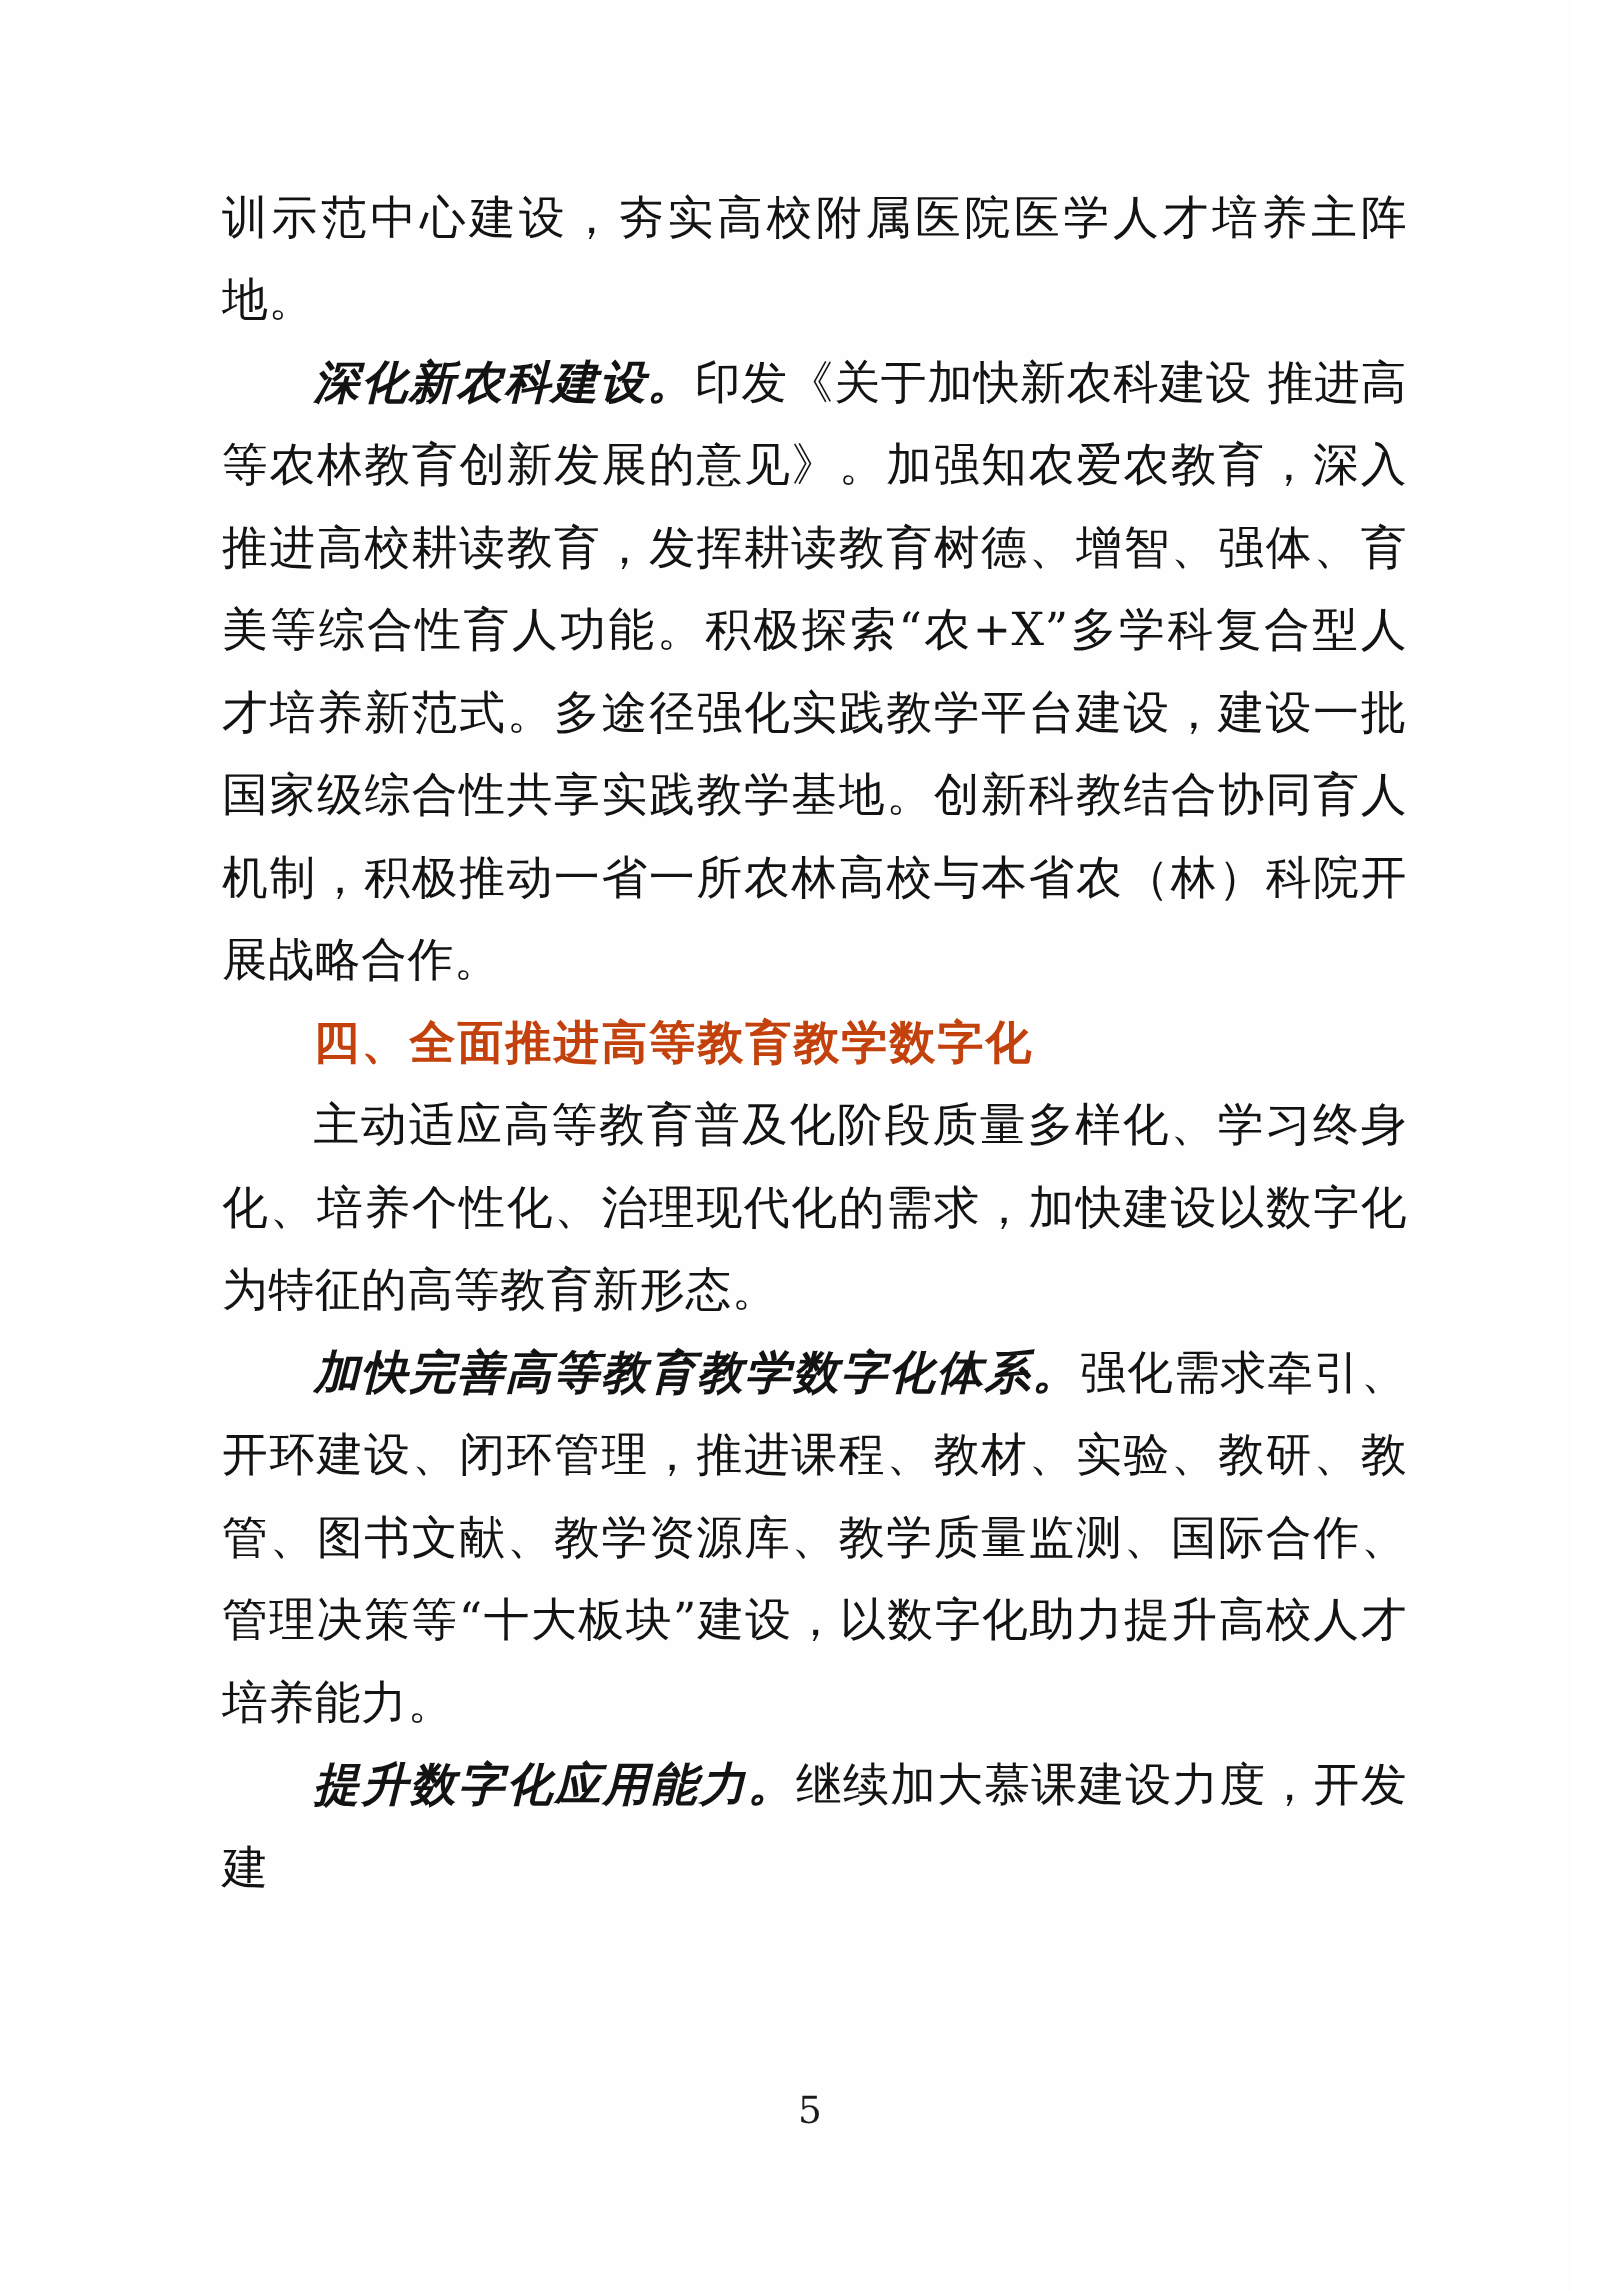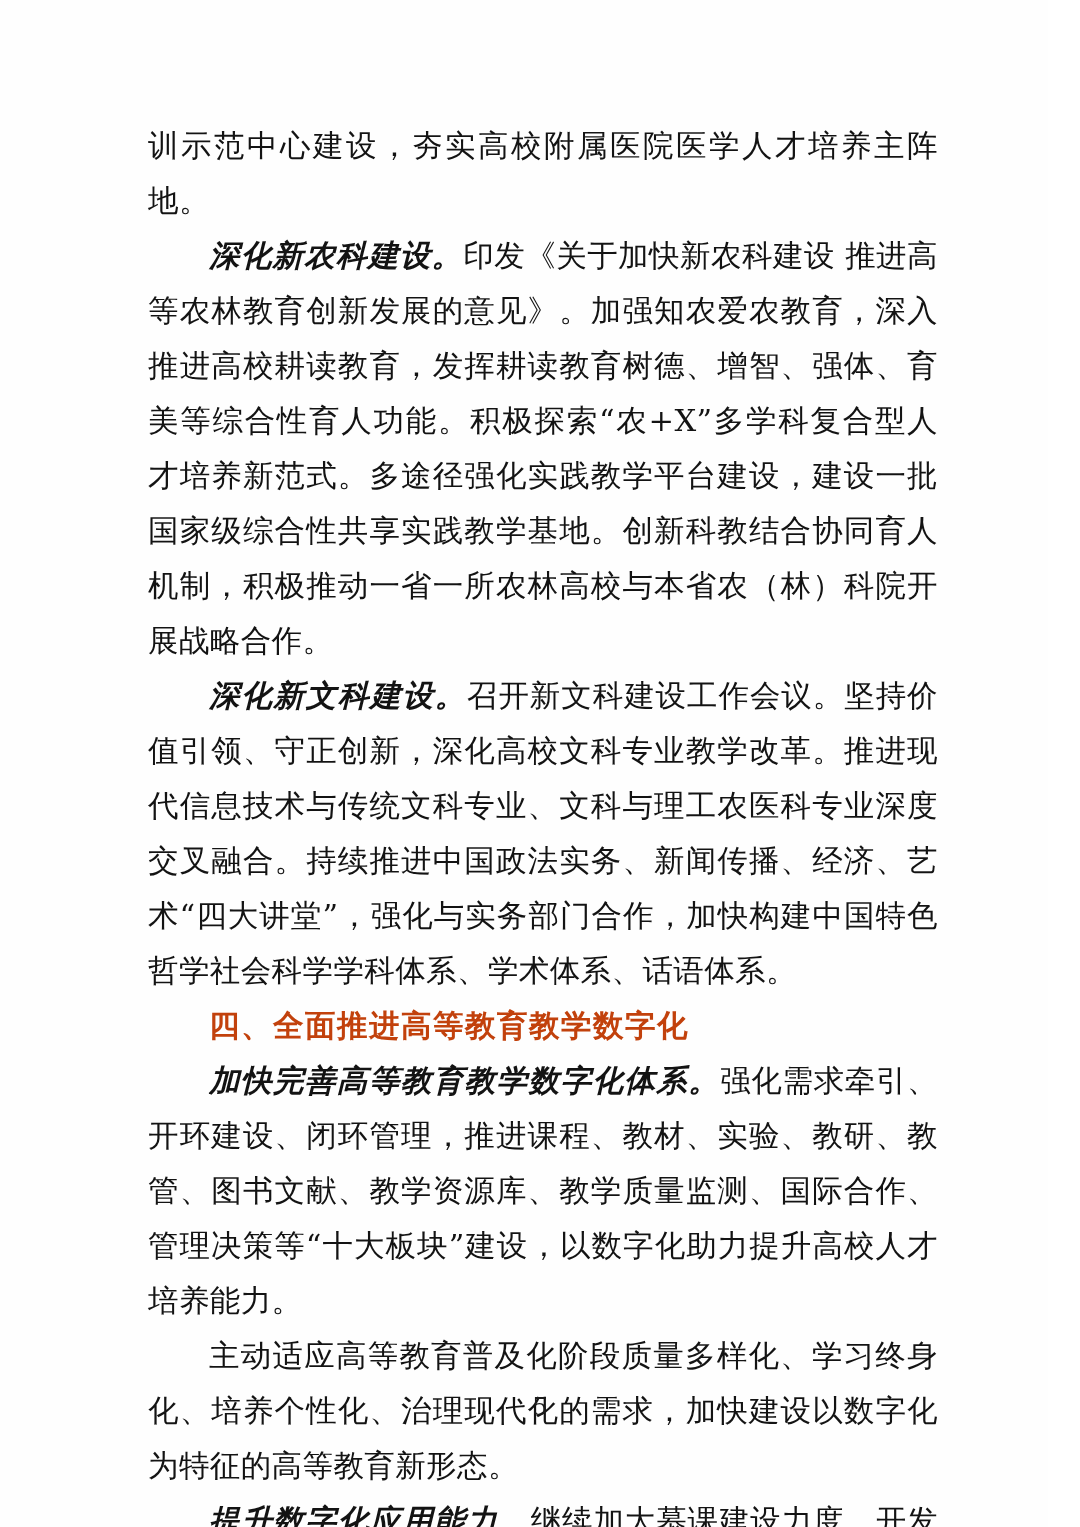--- a/index.html
+++ b/index.html
@@ -70,26 +70,25 @@
 </head>
 <body>
 
 <div class="page">
   <div class="content">
 
     <p class="para"><span>训示范中心建设，夯实高校附属医院医学人才培养主阵地。</span></p>
 
     <p class="para indent"><span class="lead">深化新农科建设。</span><span>印发《关于加快新农科建设 推进高等农林教育创新发展的意见》。加强知农爱农教育，深入推进高校耕读教育，发挥耕读教育树德、增智、强体、育美等综合性育人功能。积极探索“农+X”多学科复合型人才培养新范式。多途径强化实践教学平台建设，建设一批国家级综合性共享实践教学基地。创新科教结合协同育人机制，积极推动一省一所农林高校与本省农（林）科院开展战略合作。</span></p>
 
-    <p class="para indent"><span class="lead">深化新文科建设。</span><span>召开新文科建设工作会议。坚持价值引领、守正创新，深化高校文科专业教学改革。推进现代信息技术与传统文科专业、文科与理工农医科专业深度交叉融合。持续推进中国政法实务、新闻传播、经济、艺术“四大讲堂”，强化与实务部门合作，加快构建中国特色哲学社会科学学科体系、学术体系、话语体系。</span></p>
 
     <h2 class="section-heading">四、全面推进高等教育教学数字化</h2>
 
+    <p class="para indent"><span>主动适应高等教育普及化阶段质量多样化、学习终身化、培养个性化、治理现代化的需求，加快建设以数字化为特征的高等教育新形态。</span></p>
+
     <p class="para indent"><span class="lead">加快完善高等教育教学数字化体系。</span><span>强化需求牵引、开环建设、闭环管理，推进课程、教材、实验、教研、教管、图书文献、教学资源库、教学质量监测、国际合作、管理决策等“十大板块”建设，以数字化助力提升高校人才培养能力。</span></p>
-
-    <p class="para indent"><span>主动适应高等教育普及化阶段质量多样化、学习终身化、培养个性化、治理现代化的需求，加快建设以数字化为特征的高等教育新形态。</span></p>
 
     <p class="para indent"><span class="lead">提升数字化应用能力。</span><span>继续加大慕课建设力度，开发建</span></p>
 
   </div>
 
   <div class="page-number">5</div>
 </div>
 
 </body></html>

